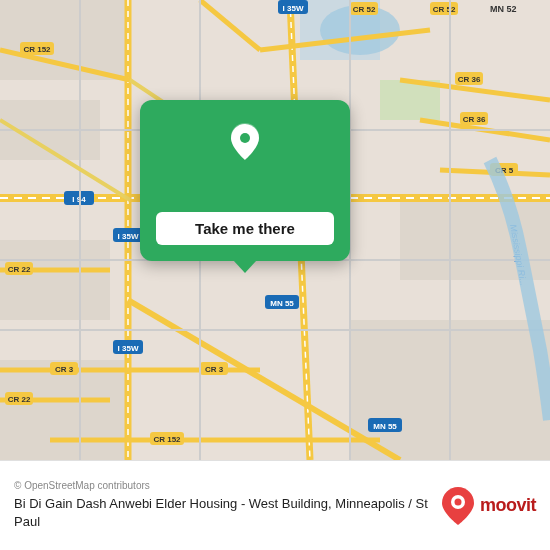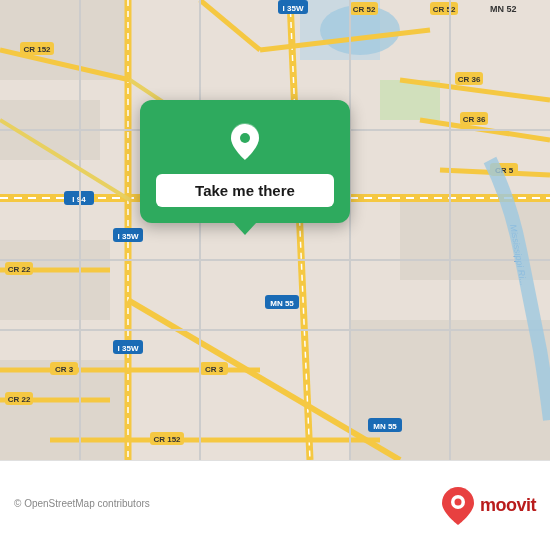--- a/index.html
+++ b/index.html
@@ -19,20 +19,21 @@
       top: 100px;
       left: 140px;
       width: 210px;
       background: #2eaa5e;
       border-radius: 12px;
       padding: 20px 16px 16px;
       display: flex;
       flex-direction: column;
       align-items: center;
       box-shadow: 0 4px 16px rgba(0,0,0,0.3);
+      gap: 38px;
     }
 
     .popup-card::after {
       content: '';
       position: absolute;
       bottom: -12px;
       left: 50%;
       transform: translateX(-50%);
       border-left: 12px solid transparent;
       border-right: 12px solid transparent;
@@ -225,20 +226,21 @@
       <path d="M22 4 C14.3 4 8 10.3 8 18 C8 28 22 40 22 40 C22 40 36 28 36 18 C36 10.3 29.7 4 22 4Z" fill="white"></path>
       <circle cx="22" cy="18" r="5" fill="#2eaa5e"></circle>
     </svg>
     <button class="take-me-btn">Take me there</button>
   </div>
 </div>
 
 <div id="bottom-bar">
   <div class="bottom-info">
     <div class="attribution">© OpenStreetMap contributors</div>
+    <div class="place-name">Bi Di Gain Dash Anwebi Elder Housing - West Building, Minneapolis / St Paul</div>
   </div>
   <div class="moovit-logo">
 
     <svg class="moovit-pin" viewBox="0 0 32 38" xmlns="http://www.w3.org/2000/svg">
       <path d="M16 0 C7.2 0 0 7.2 0 16 C0 26 16 38 16 38 C16 38 32 26 32 16 C32 7.2 24.8 0 16 0Z" fill="#e84040"></path>
       <circle cx="16" cy="15" r="7" fill="white"></circle>
       <circle cx="16" cy="15" r="3.5" fill="#e84040"></circle>
     </svg>
     <span class="moovit-text">moovit</span>
   </div>

